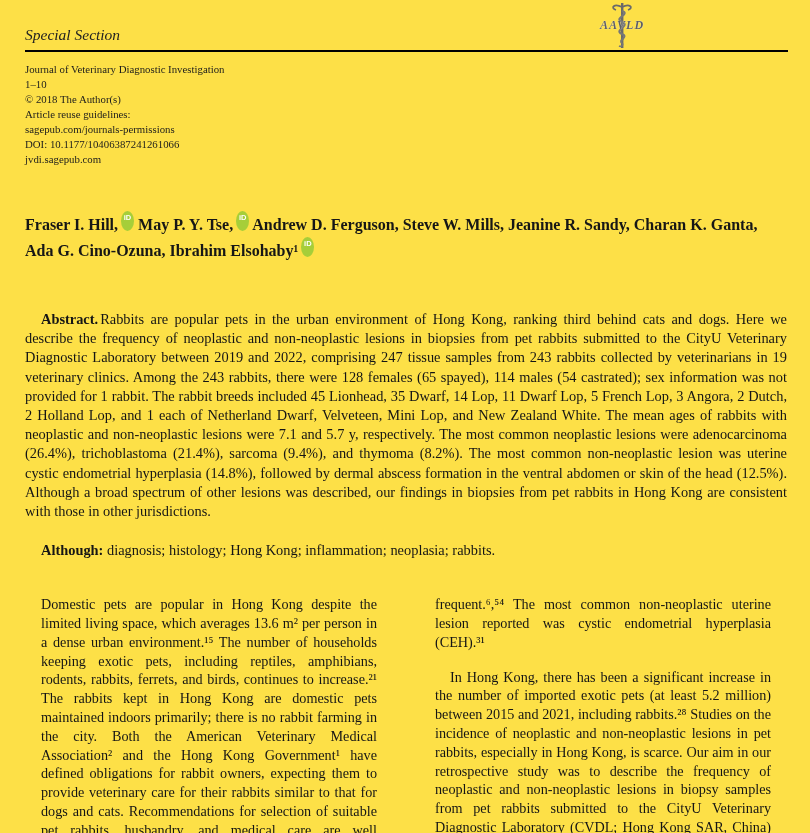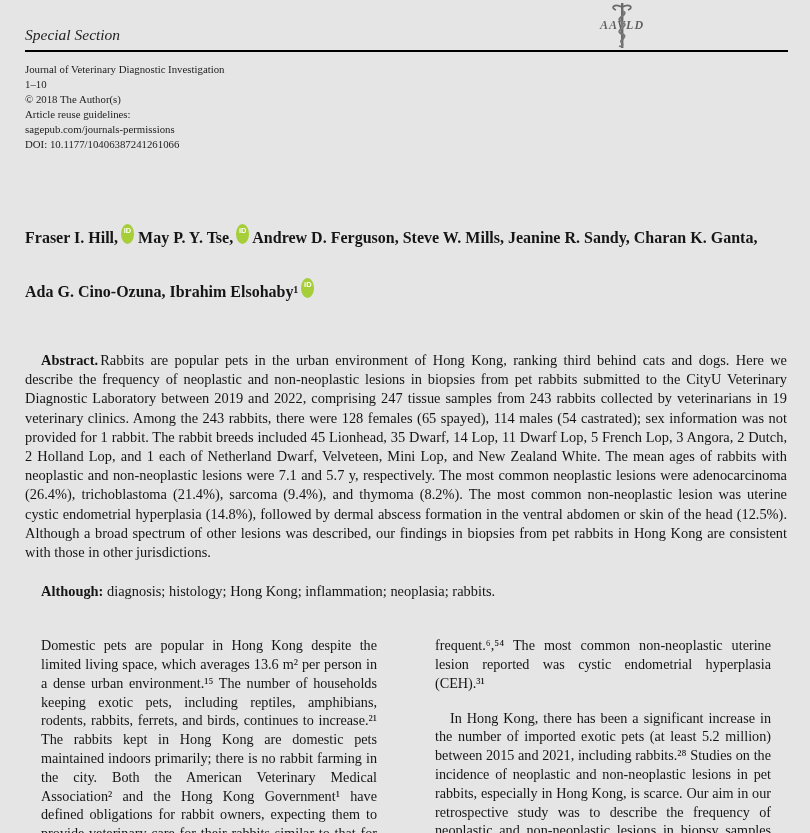--- a/index.html
+++ b/index.html
@@ -1,20 +1,20 @@
 <!DOCTYPE html>
 <html lang="en"><head>
 <meta charset="utf-8">
 <style>
   html,body{margin:0;padding:0;background:#ffffff;}
   .page{
     position:relative;
     width:810px;height:833px;
     overflow:hidden;
-    background:#e5e5e5;
+    background:#fde047;
     color:#111;
     font-family:"Liberation Serif", serif;
   }
   
   .header{position:relative;height:50px;}
   .section-label{
     position:absolute;left:25px;bottom:6px;
     font-style:italic;font-size:15.5px;color:#222;
   }
   .logo{
@@ -34,21 +34,21 @@
     font-size:23.5px;line-height:33px;font-weight:bold;color:#161616;
   }
   .journal-info{flex:1;padding-top:0;font-size:10.8px;line-height:15px;color:#1c1c1c;}
   
   .authors{
     margin:44px 40px 0 25px;
     font-size:16px;font-weight:bold;line-height:23.5px;color:#161616;
   }
   .orcid{
     display:inline-block;width:13px;height:20px;border-radius:50%;
-    margin-left:3px;vertical-align:-1px;position:relative;margin-top:28px;
+    margin-left:3px;vertical-align:-1px;position:relative;
   }
   .orcid-id{
     position:absolute;left:0;top:0;width:13px;height:13px;
     color:#fff;font-family:"Liberation Sans",sans-serif;
     font-size:7.5px;font-weight:bold;line-height:13px;text-align:center;
   }
   
   .abstract{
     margin:48px 23px 0 25px;text-align:justify;
     font-size:14.4px;line-height:19.2px;text-indent:16px;color:#151515;
@@ -88,20 +88,21 @@
   <div class="rule"></div>
 
   <div class="title-row">
     <div class="journal-info">
         <div>Journal of Veterinary Diagnostic Investigation</div>
         <div>1–10</div>
         <div>© 2018 The Author(s)</div>
         <div>Article reuse guidelines:</div>
         <div>sagepub.com/journals-permissions</div>
         <div>DOI: 10.1177/10406387241261066</div>
+        <div>jvdi.sagepub.com</div>
       </div>
   </div>
 
   <div class="authors"><span>Fraser I. Hill,</span><span class="orcid" style="background: rgb(166, 206, 57);"><span class="orcid-id">iD</span></span><span> May P. Y. Tse,</span><span class="orcid" style="background: rgb(166, 206, 57);"><span class="orcid-id">iD</span></span><span> Andrew D. Ferguson, Steve W. Mills, Jeanine R. Sandy, Charan K. Ganta, Ada G. Cino-Ozuna, Ibrahim Elsohaby¹</span><span class="orcid" style="background: rgb(166, 206, 57);"><span class="orcid-id">iD</span></span></div>
 
   <p class="abstract"><b>Abstract.</b><span>Rabbits are popular pets in the urban environment of Hong Kong, ranking third behind cats and dogs. Here we describe the frequency of neoplastic and non-neoplastic lesions in biopsies from pet rabbits submitted to the CityU Veterinary Diagnostic Laboratory between 2019 and 2022, comprising 247 tissue samples from 243 rabbits collected by veterinarians in 19 veterinary clinics. Among the 243 rabbits, there were 128 females (65 spayed), 114 males (54 castrated); sex information was not provided for 1 rabbit. The rabbit breeds included 45 Lionhead, 35 Dwarf, 14 Lop, 11 Dwarf Lop, 5 French Lop, 3 Angora, 2 Dutch, 2 Holland Lop, and 1 each of Netherland Dwarf, Velveteen, Mini Lop, and New Zealand White. The mean ages of rabbits with neoplastic and non-neoplastic lesions were 7.1 and 5.7 y, respectively. The most common neoplastic lesions were adenocarcinoma (26.4%), trichoblastoma (21.4%), sarcoma (9.4%), and thymoma (8.2%). The most common non-neoplastic lesion was uterine cystic endometrial hyperplasia (14.8%), followed by dermal abscess formation in the ventral abdomen or skin of the head (12.5%). Although a broad spectrum of other lesions was described, our findings in biopsies from pet rabbits in Hong Kong are consistent with those in other jurisdictions.</span></p>
 
   <p class="keywords"><b>Although:</b> <span>diagnosis; histology; Hong Kong; inflammation; neoplasia; rabbits.</span></p>
 
   <div class="columns">

